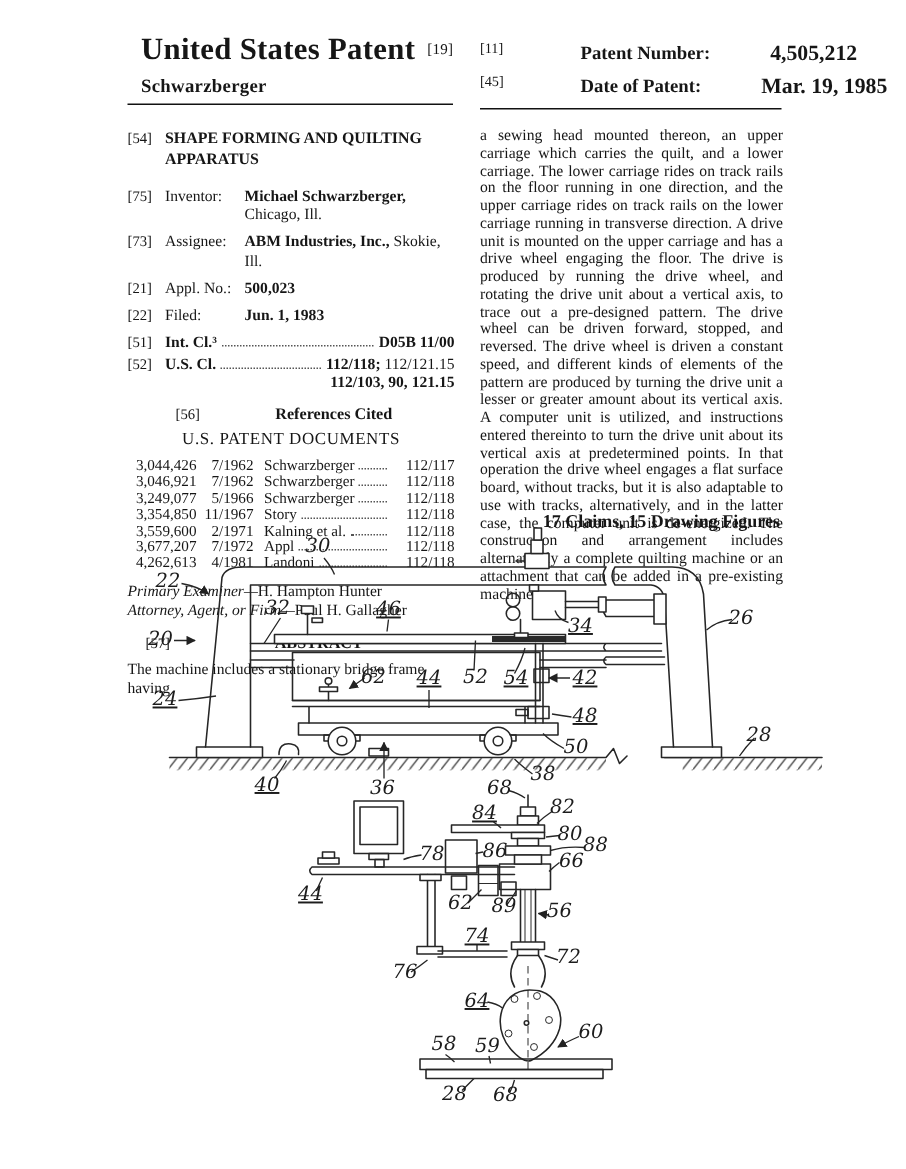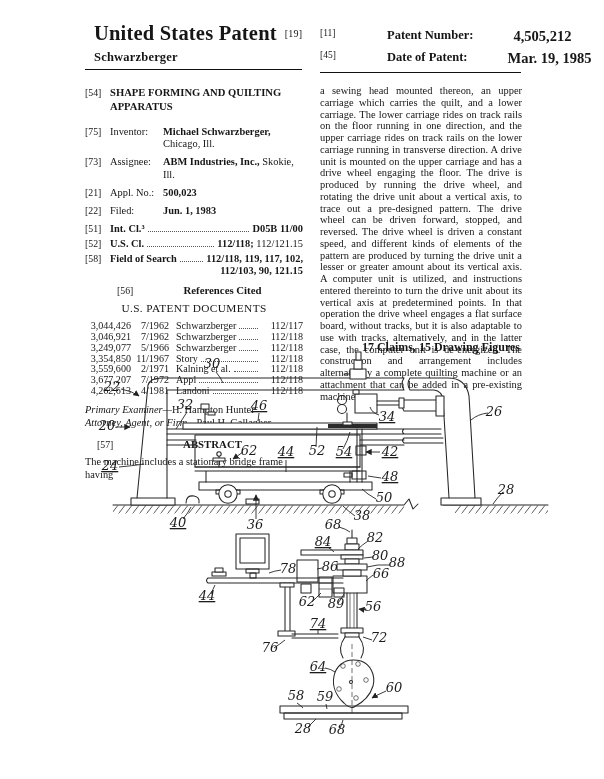--- a/index.html
+++ b/index.html
@@ -109,26 +109,20 @@
     <span class="b">D05B 11/00</span>
   </div>
 
   <div class="tagrow clsrow">
     <span class="tag">[52]</span>
     <span class="b">U.S. Cl.</span>
     <span class="dots"></span>
     <span><span class="b">112/118;</span> <span>112/121.15</span></span>
   </div>
 
-  <div class="tagrow clsrow">
-    <span class="tag">[58]</span>
-    <span class="b" style="white-space:nowrap">Field of Search</span>
-    <span class="dots"></span>
-    <span class="b" style="white-space:nowrap">112/118, 119, 117, 102,</span>
-  </div>
   <div class="cls-second">112/103, 90, 121.15</div>
 
   <div class="tagrow" style="margin-top:7px;margin-bottom:2px;padding-left:32px;">
     <span class="tag">[56]</span>
     <span class="center-head">References Cited</span>
   </div>
   <div id="us-docs-head">U.S. PATENT DOCUMENTS</div>
 
   <div id="refs-body">
       <div class="ref-row">

